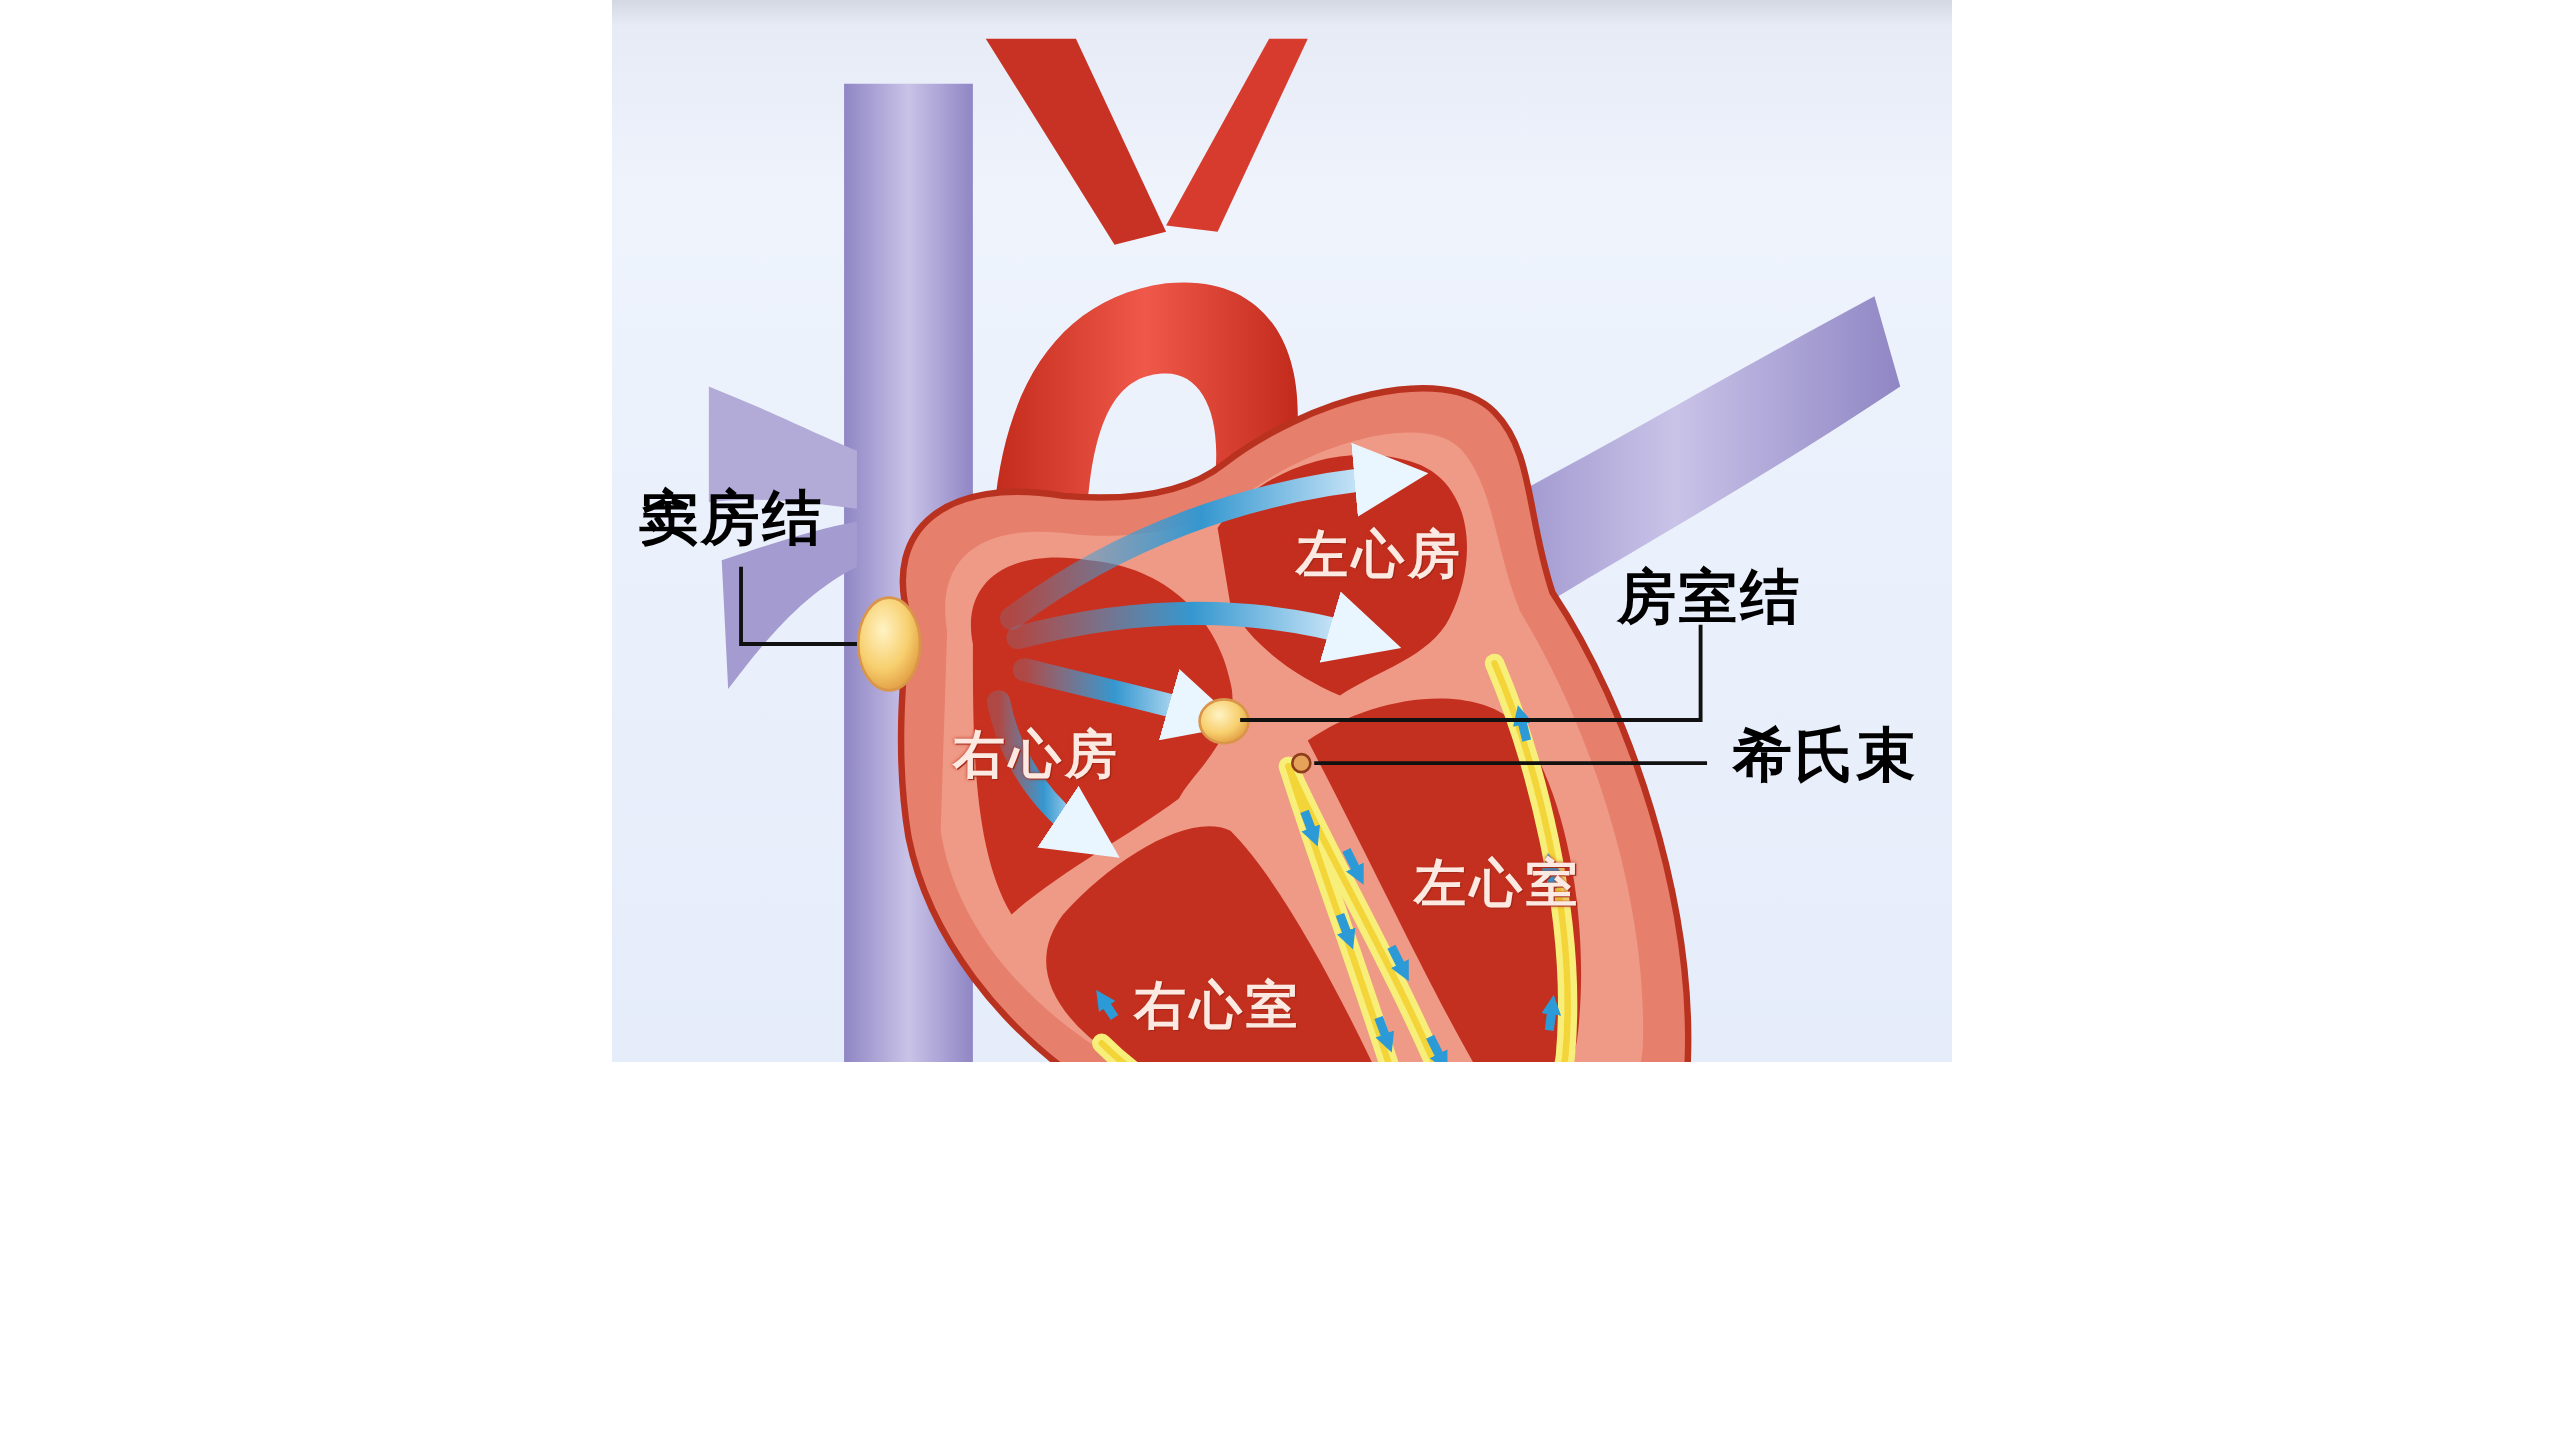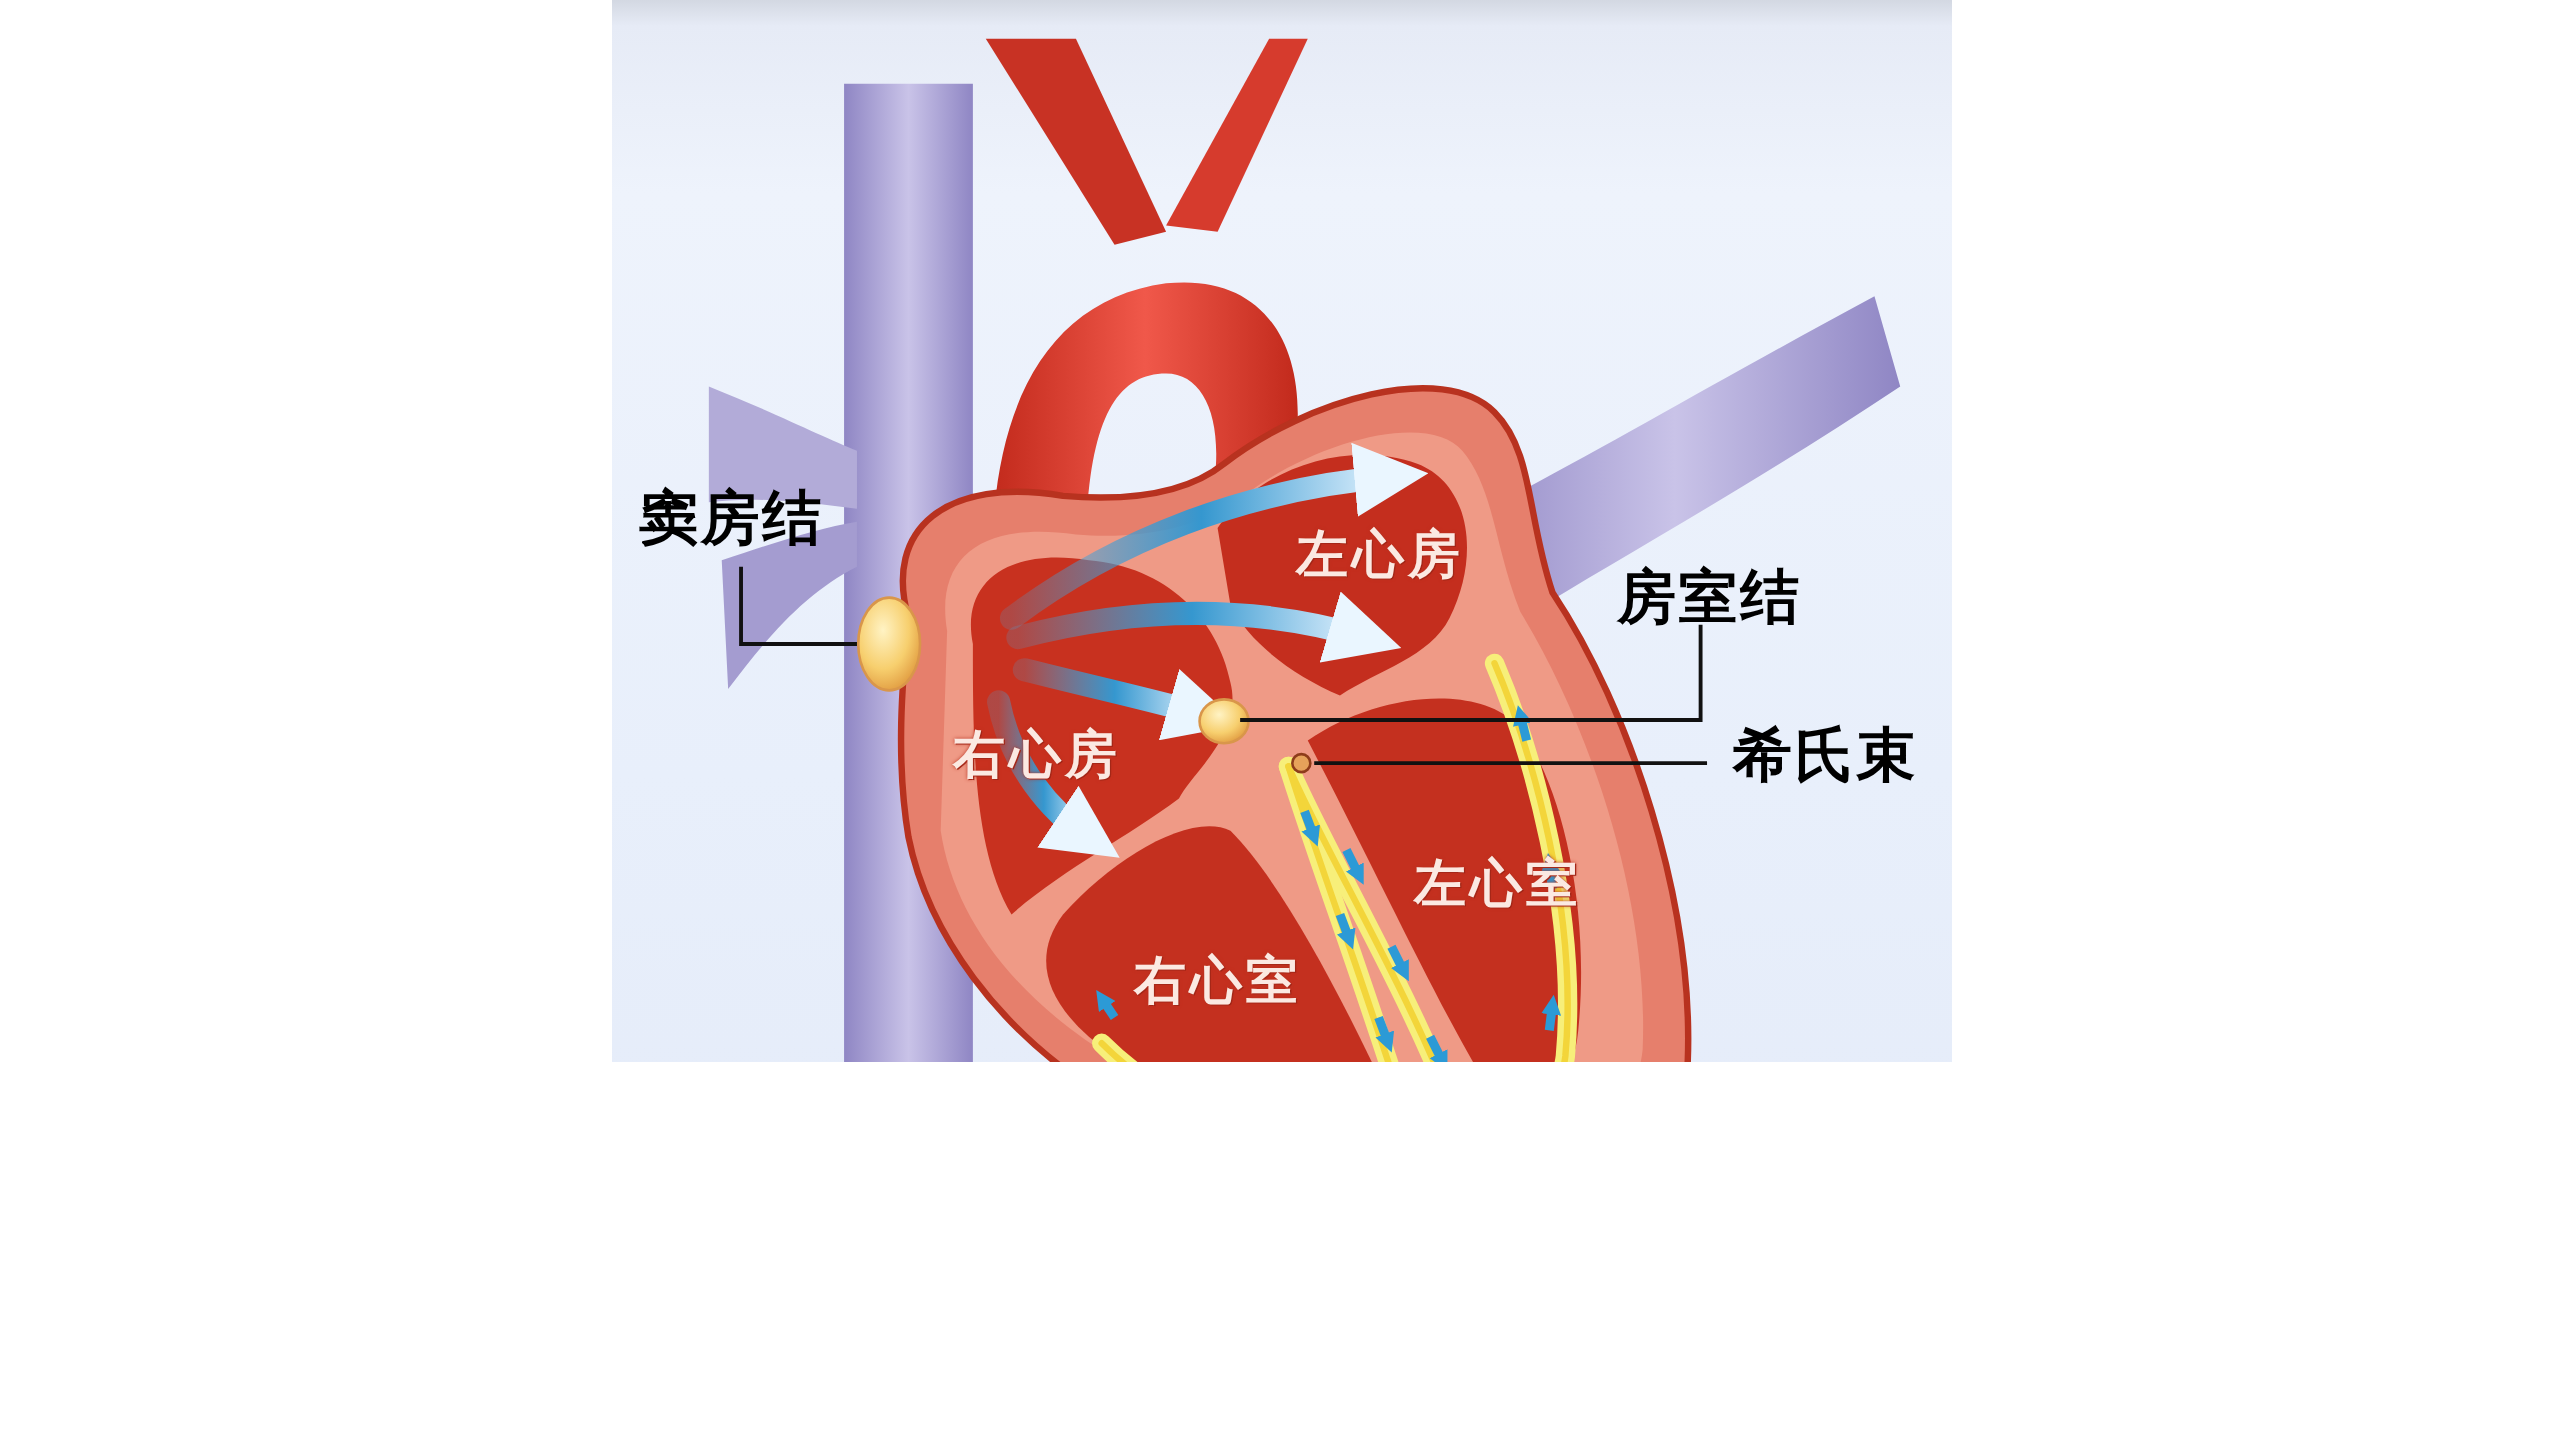--- a/index.html
+++ b/index.html
@@ -125,16 +125,16 @@
     </g>
   </svg>
 
   <div class="callout" style="left:27px; top:488px;">窦房结</div>
   <div class="callout" style="left:1005px; top:535px;margin-top:32px;">房室结</div>
   <div class="callout" style="left:1121px; top:725px;">希氏束</div>
 
   <div class="chamber" style="left:684px; top:528px;">左心房</div>
   <div class="chamber" style="left:341px; top:728px;">右心房</div>
   <div class="chamber" style="left:794px; top:857px;margin-left:8px;">左心室</div>
-  <div class="chamber" style="left:522px; top:954px;">右心室</div>
+  <div class="chamber" style="left:522px; top:979px;">右心室</div>
 
 </div>
 
 
 </body></html>

